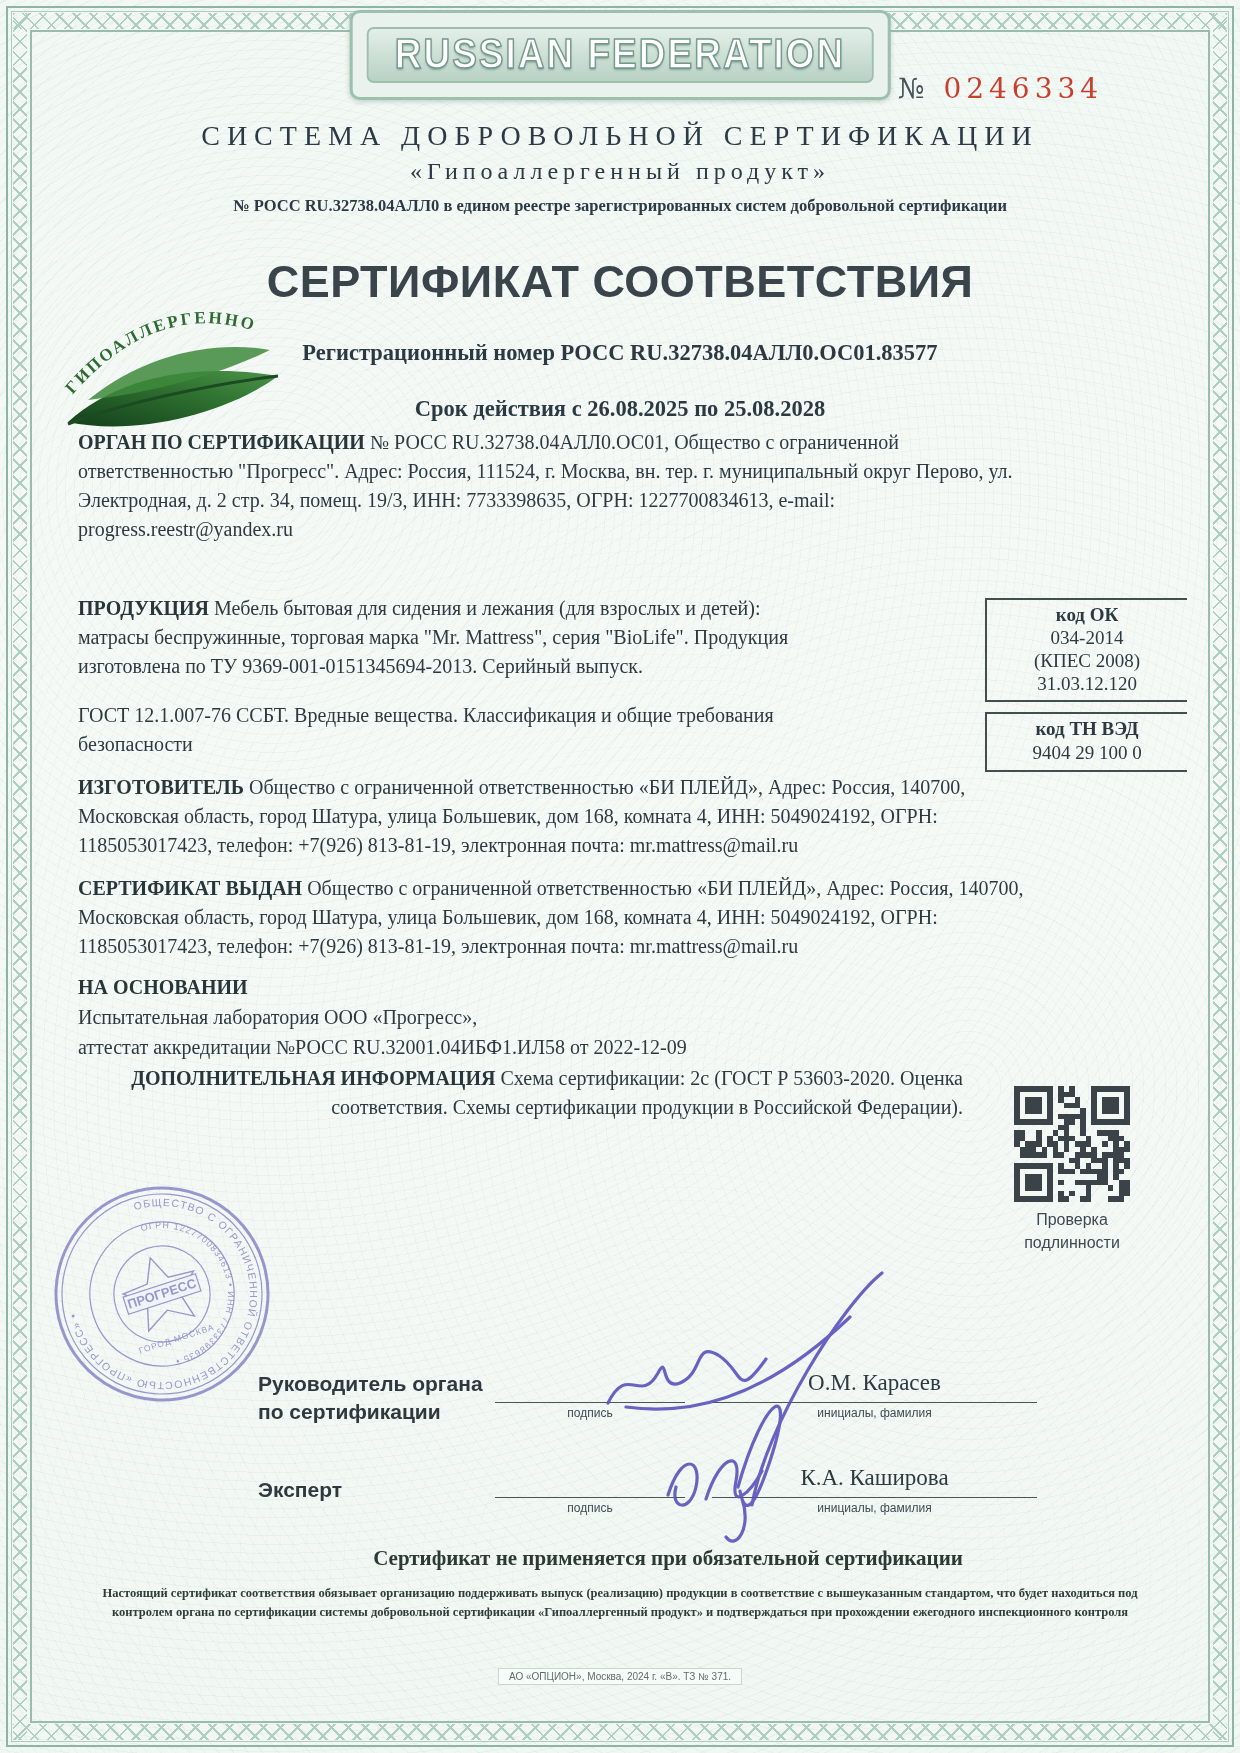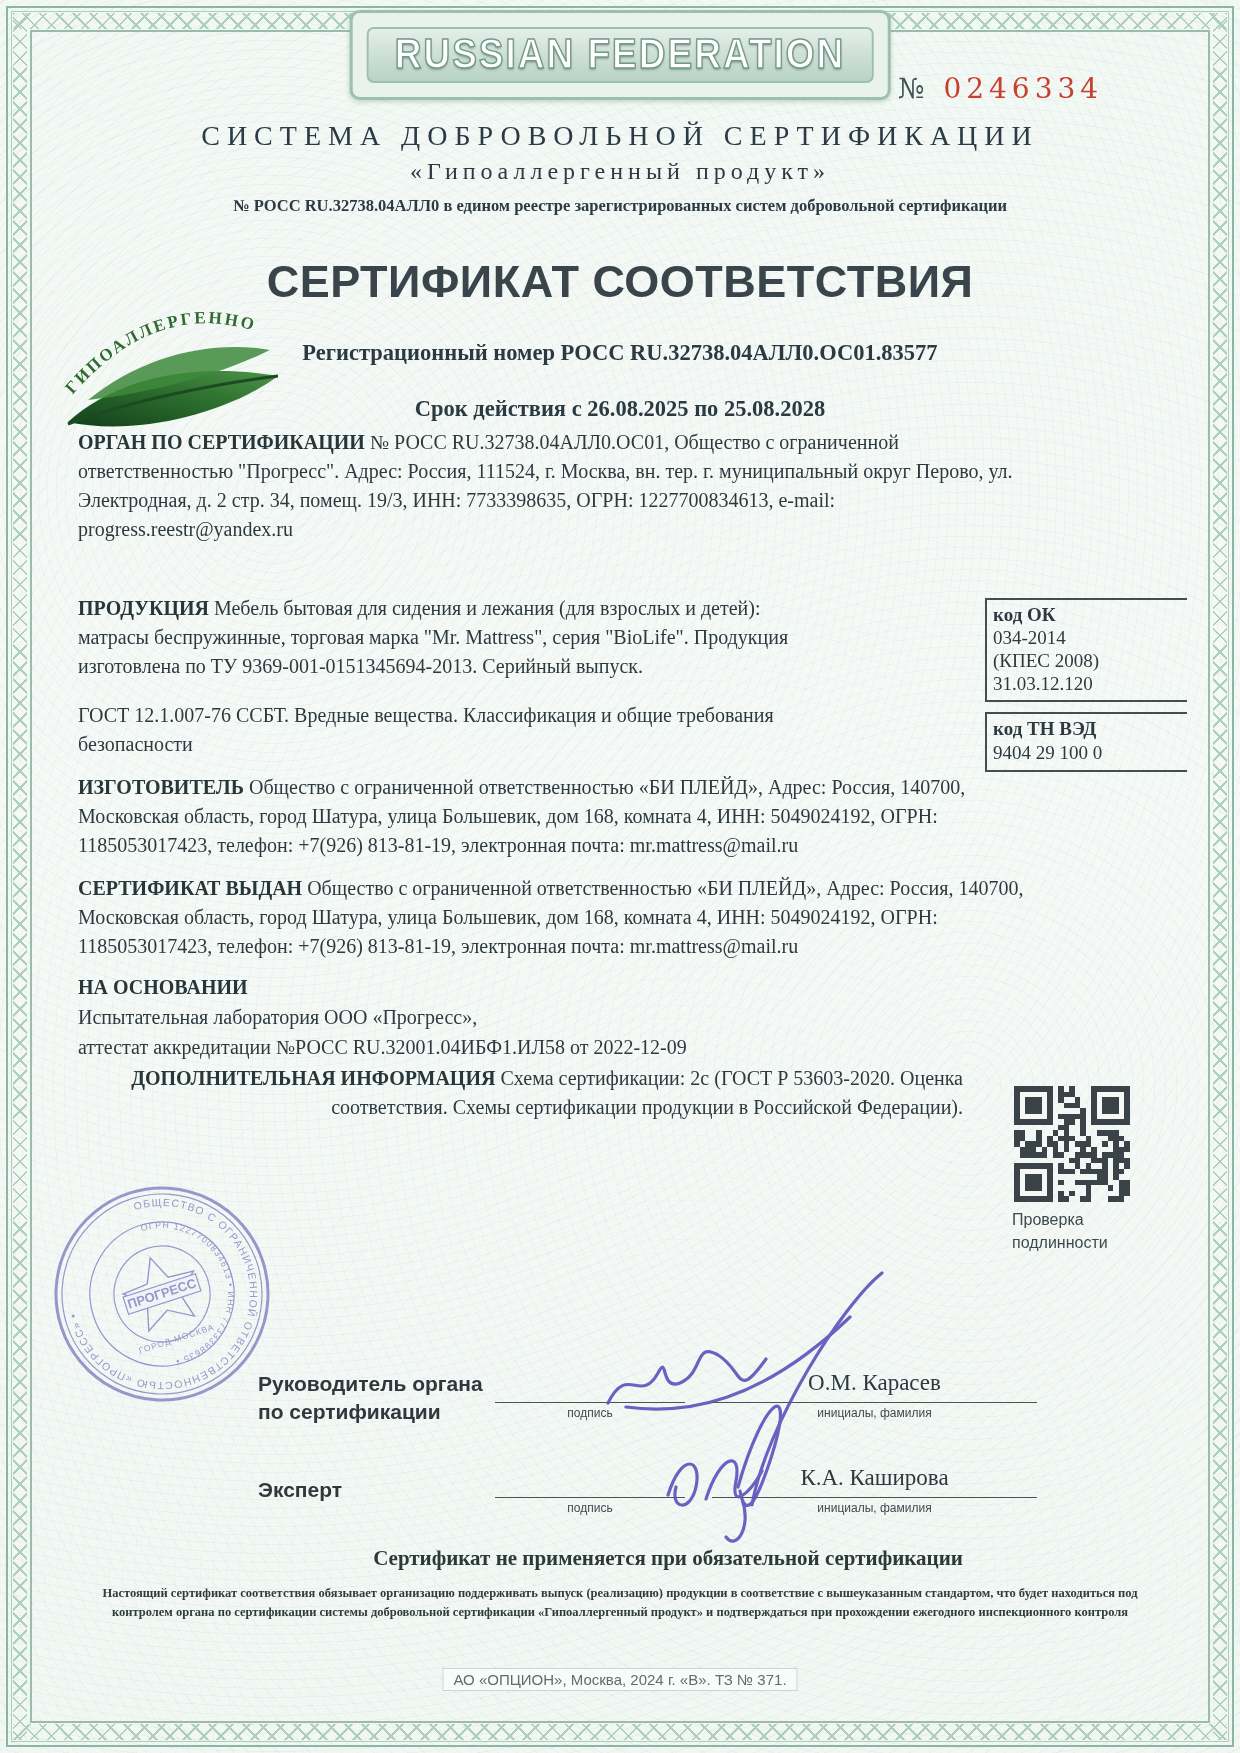--- a/index.html
+++ b/index.html
@@ -63,26 +63,26 @@
   .p-comp{margin-bottom:14px !important;}
   .p-comp .comp-text{max-width:700px;}
   .p-izg{margin-bottom:14px !important;}
   .p-vydan{margin-bottom:12px !important;}
   .p-basis{margin-bottom:2px !important;}
   .basis-line{line-height:30px;}
   .basis-line.wide{word-spacing:16px;}
   .p-dop{max-width:885px;text-align:right;}
   
   .code-box{position:absolute;left:985px;width:188px;border:2px solid #41504c;border-right:none;
-    font-size:19px;color:#2c3a40;padding:3px 6px 5px;}
+    text-align:center;font-size:19px;color:#2c3a40;padding:3px 6px 5px;}
   .code-box .cb-label{font-weight:bold;}
   .box-ok{top:598px;line-height:23px;}
   .box-tnved{top:712px;line-height:24px;}
   
-  .qr-wrap{position:absolute;left:1012px;top:1086px;width:120px;}
+  .qr-wrap{position:absolute;left:1012px;top:1086px;width:120px;text-align:center;}
   .qr-svg{width:116px;height:116px;display:block;margin:0 auto;}
   .qr-caption{margin-top:6px;font-family:"Liberation Sans",sans-serif;font-size:16px;
     line-height:23px;color:#3c4a50;}
   
   .sig-role{position:absolute;left:258px;font-family:"Liberation Sans",sans-serif;
     font-weight:bold;font-size:21px;line-height:28px;color:#2f383c;}
   .role-head{top:1370px;width:240px;}
   .role-expert{top:1476px;}
   .sig-rule{position:absolute;border-top:1.5px solid #4a5550;}
   .rule-sign1{left:495px;top:1402px;width:190px;}
@@ -100,21 +100,21 @@
   .name2{left:712px;top:1465px;width:325px;}
   .autograph{position:absolute;left:430px;top:1255px;width:560px;height:310px;pointer-events:none;}
   .stamp{position:absolute;left:40px;top:1172px;width:244px;height:244px;opacity:.55;
     transform:rotate(-18deg);}
   
   .note{position:absolute;top:1546px;width:100%;text-align:center;font-weight:bold;
     font-size:21px;color:#2c3a36;padding-left:48px;}
   .disclaimer{position:absolute;top:1584px;left:50%;transform:translateX(-50%);width:1095px;
     text-align:center;font-weight:bold;font-size:12.5px;line-height:19px;color:#2f3d39;}
   .print-info{position:absolute;top:1668px;left:50%;transform:translateX(-50%);
-    font-family:"Liberation Sans",sans-serif;font-size:15px;color:#5e6e68;
+    font-family:"Liberation Sans",sans-serif;font-size:10px;color:#5e6e68;
     background:rgba(248,252,250,.85);border:1px solid #c6d8d0;padding:2px 10px;white-space:nowrap;}
 </style>
 </head>
 <body>
 
 <div class="page">
 
   <div class="frame-a"></div>
   <div class="frame-c"></div>
   <div class="band top"></div>

